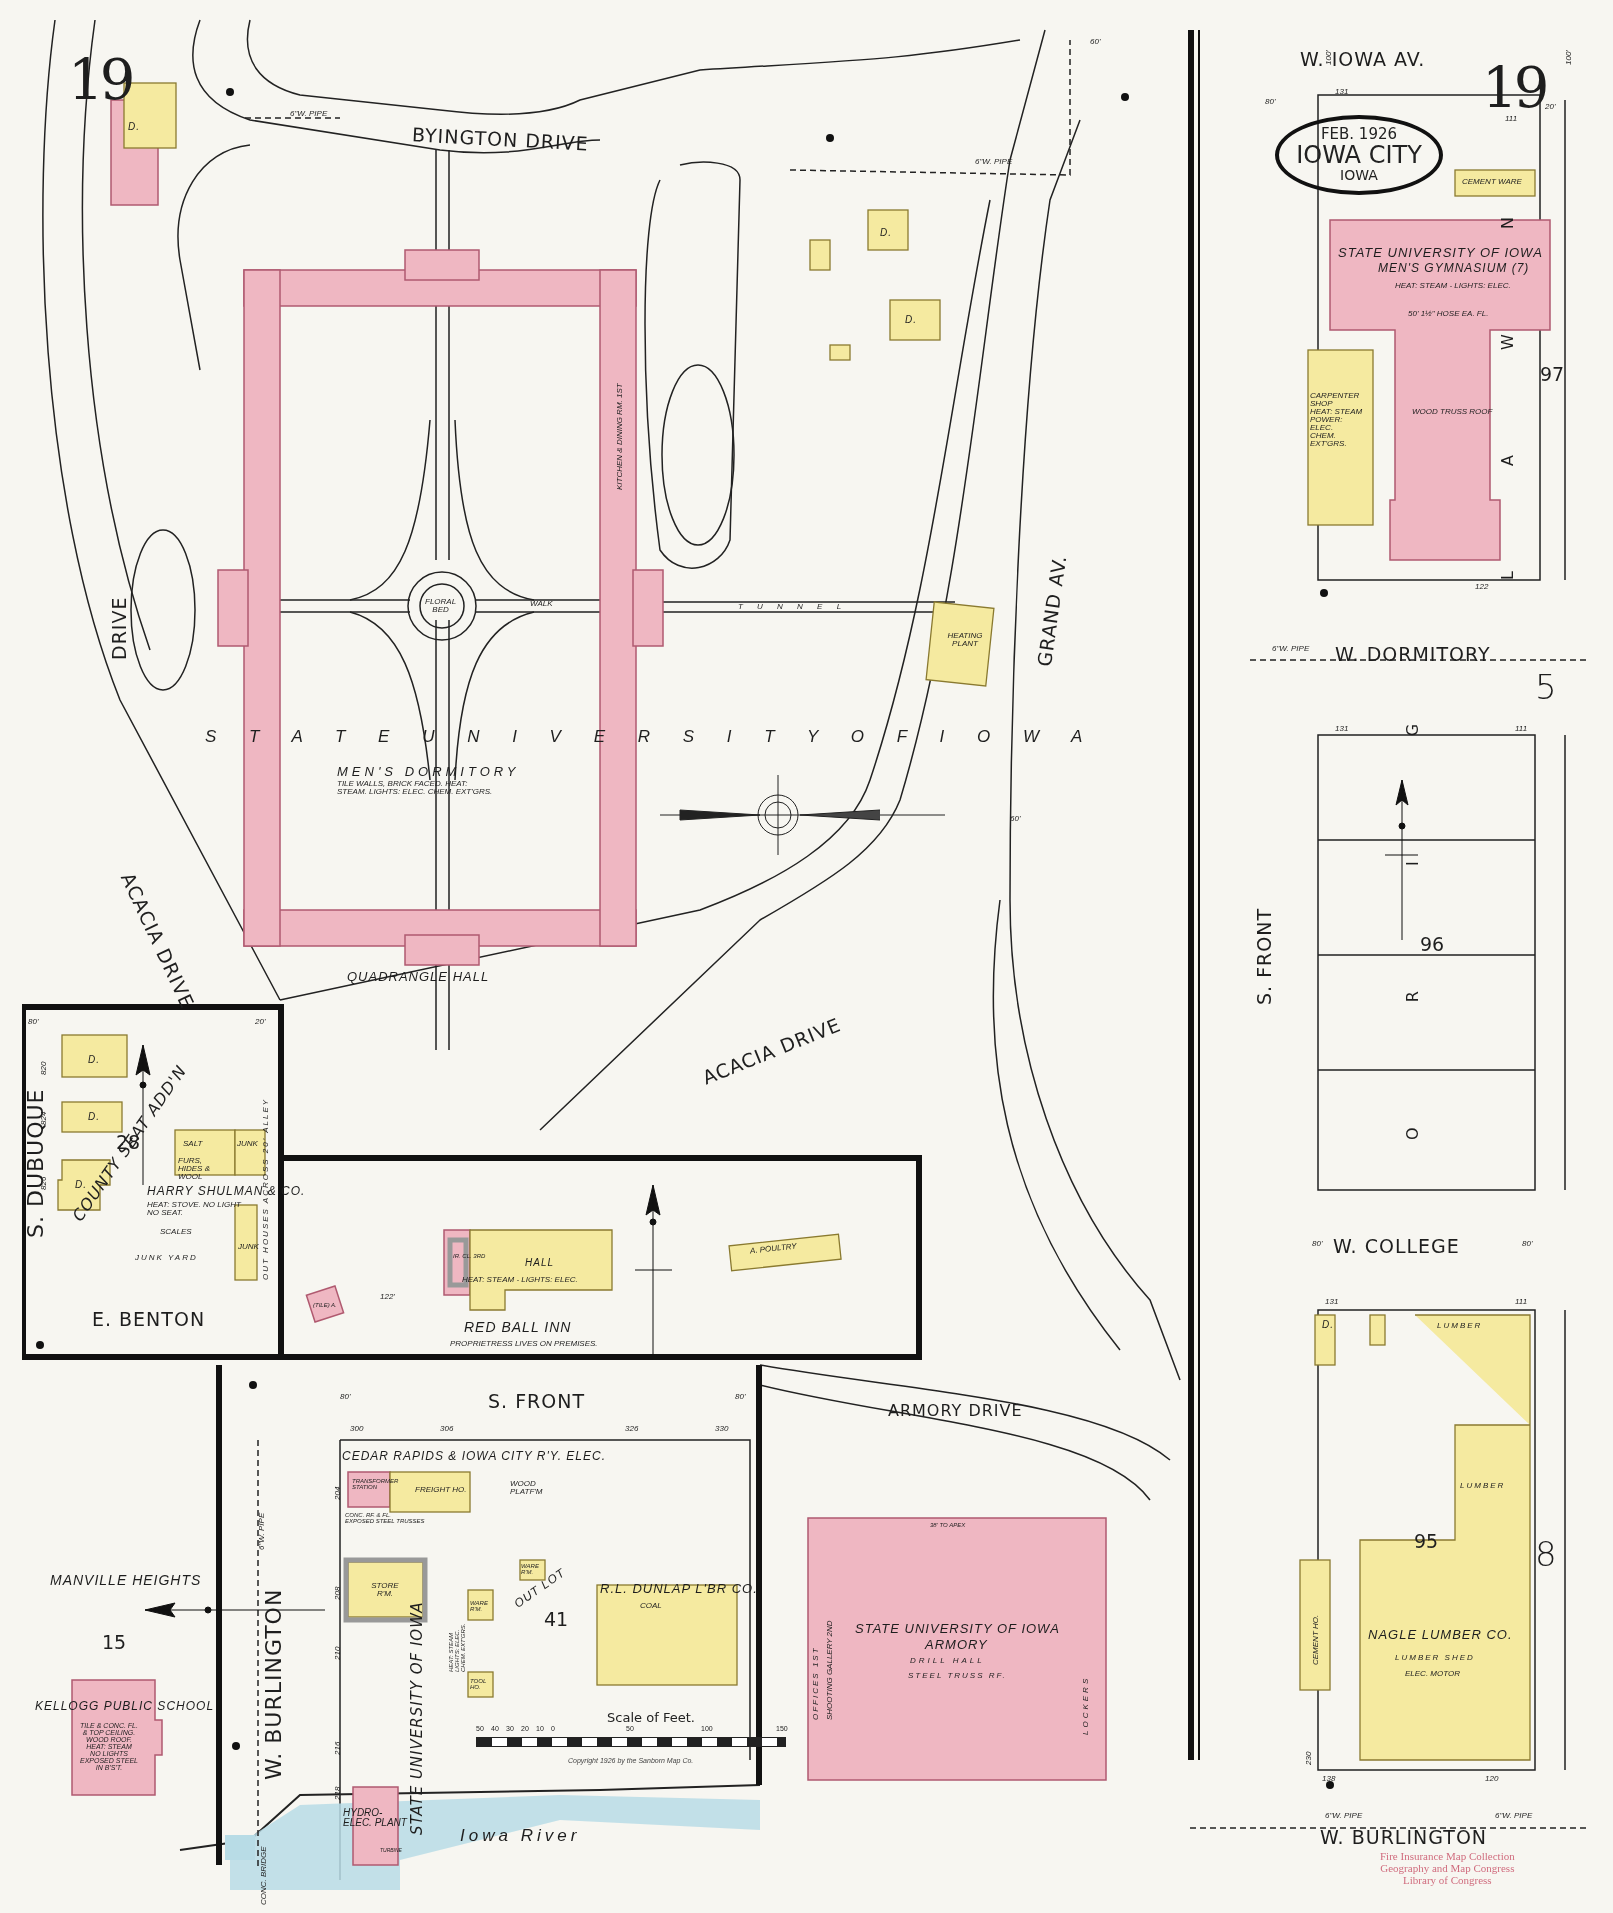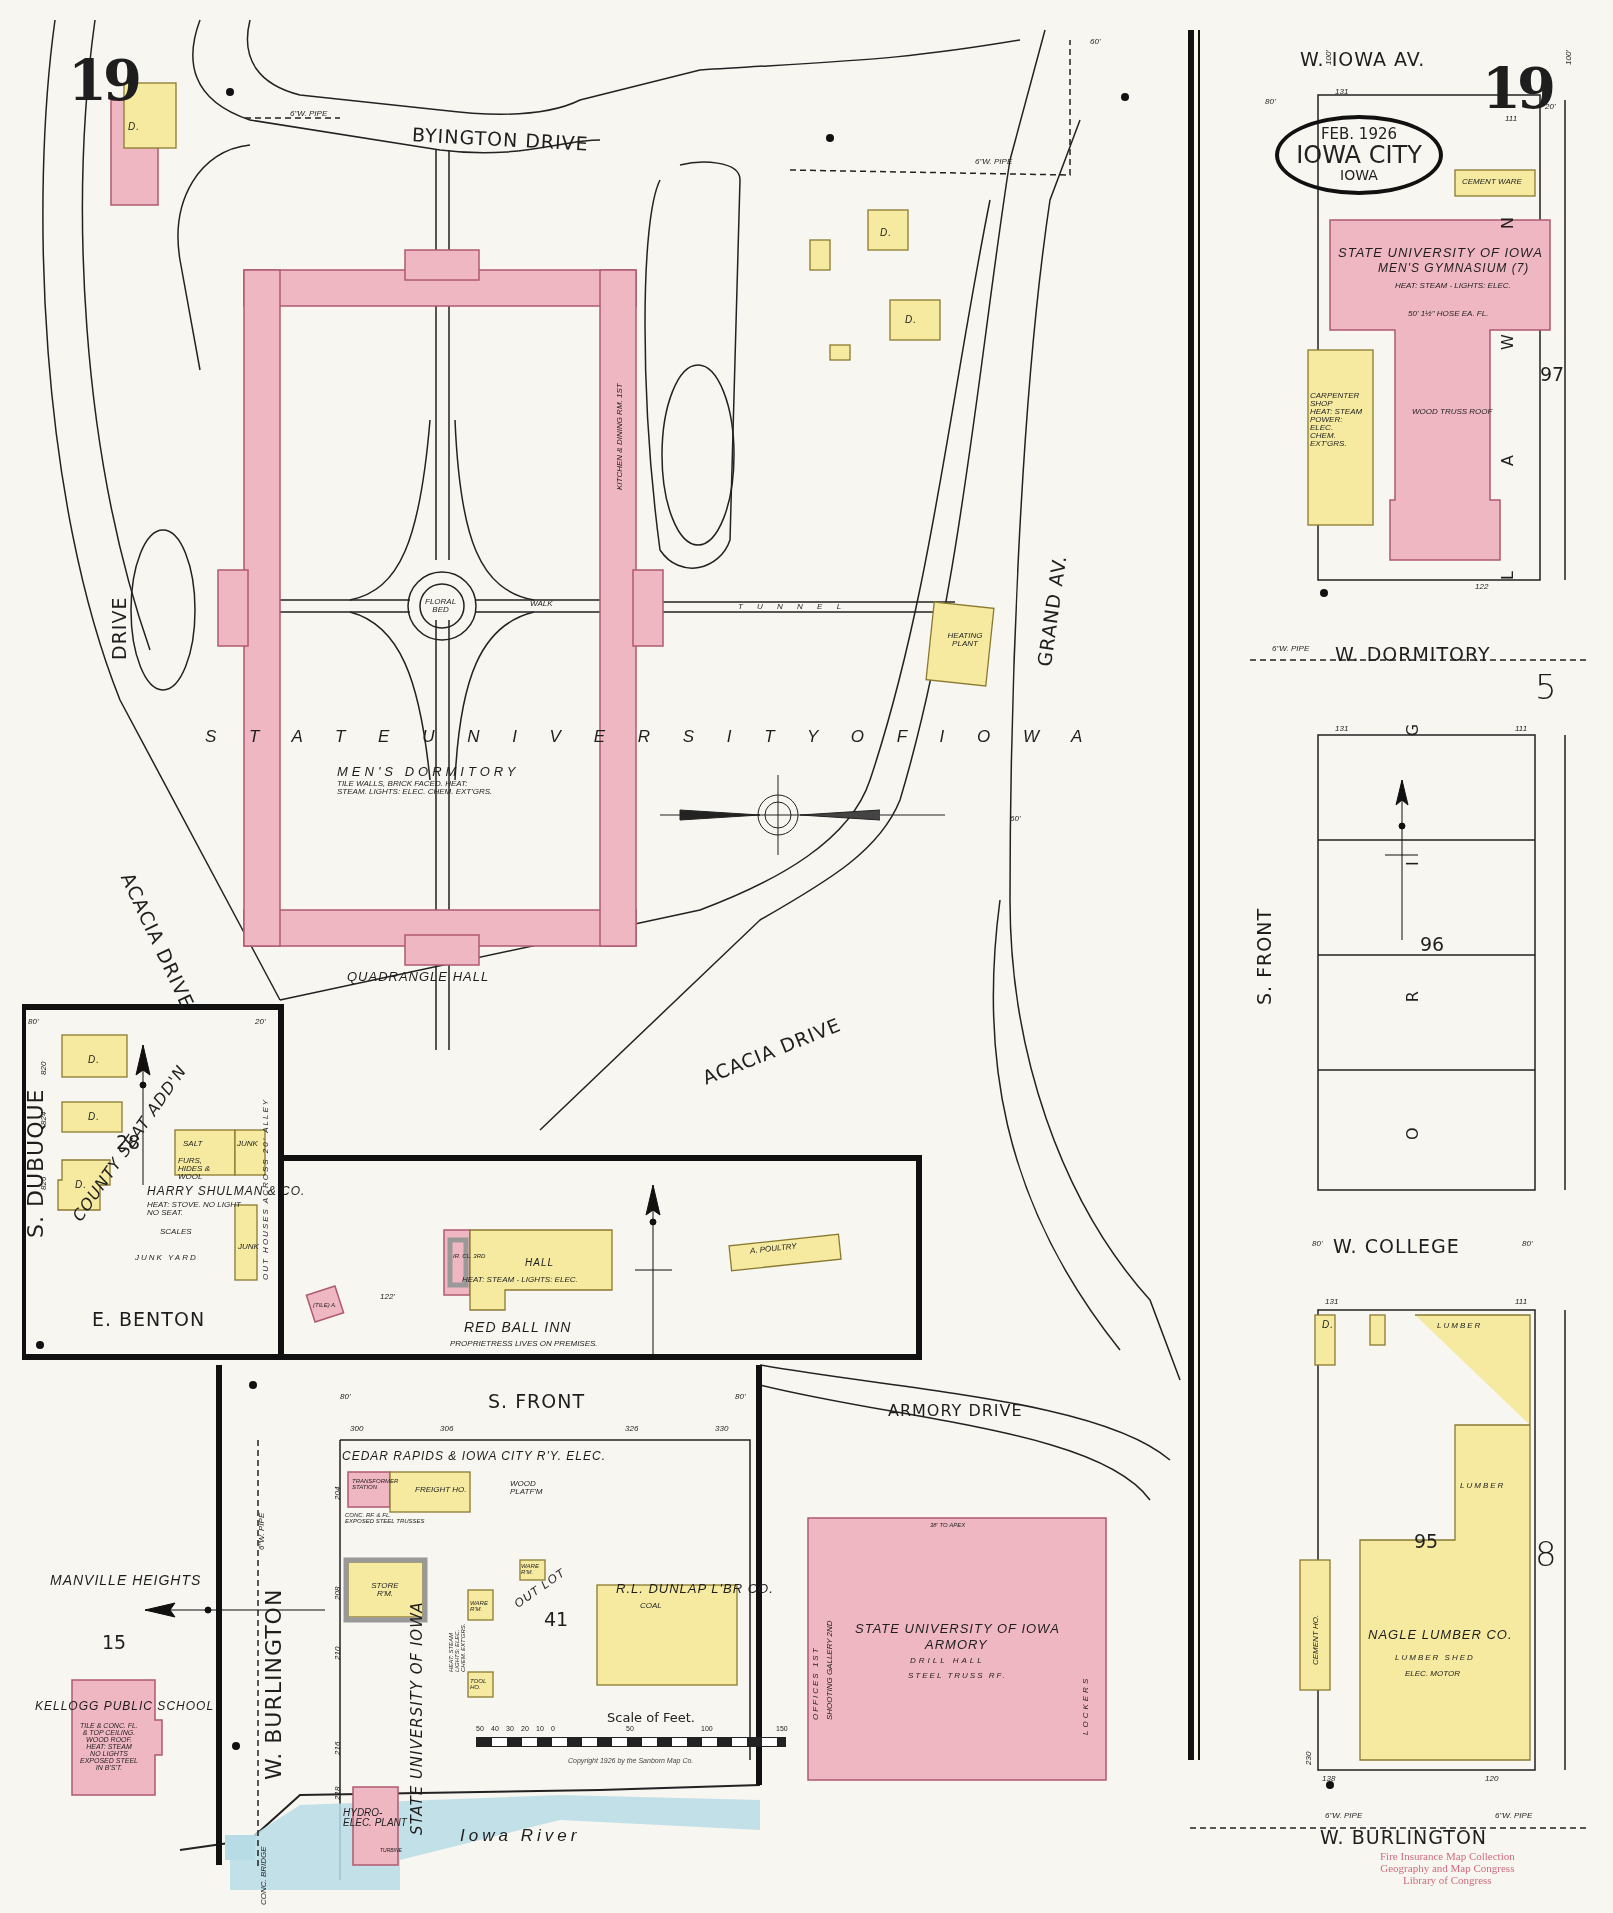--- a/index.html
+++ b/index.html
@@ -5,21 +5,21 @@
   html, body { margin: 0; padding: 0; background: #f7f6f1; }
   body { width: 1613px; height: 1913px; position: relative; overflow: hidden;
          font-family: "Liberation Sans", sans-serif; color: #222; }
   svg#map { position: absolute; left: 0; top: 0; width: 1613px; height: 1913px; }
   .lbl { position: absolute; white-space: nowrap; line-height: 1; color: #1e1e1e; }
   .street { font-family: "DejaVu Sans", sans-serif; font-size: 19px; letter-spacing: 1px; }
   .italic { font-style: italic; font-family: "Liberation Sans", sans-serif; }
   .tiny { font-size: 8px; font-style: italic; }
   .small { font-size: 10px; font-style: italic; letter-spacing: 1px; }
   .med { font-size: 12px; font-style: italic; letter-spacing: 1px; }
-  .sheet-num { font-family: "DejaVu Serif", serif; font-weight: bold; font-size: 56px; letter-spacing: -4px; }
+  .sheet-num { font-family: "DejaVu Serif", serif; font-weight: normal; font-size: 56px; letter-spacing: -4px; }
   .block-num { font-family: "DejaVu Sans", sans-serif; font-size: 19px; }
   .big-num { font-family: "DejaVu Sans", sans-serif; font-size: 34px; font-weight: 300; }
   .vert { transform-origin: left top; transform: rotate(-90deg); }
   .title-oval { position: absolute; left: 1275px; top: 115px; width: 160px; height: 72px;
                 border: 4px solid #111; border-radius: 50%; text-align: center;
                 font-family: "DejaVu Sans", sans-serif; }
   .title-oval .date { font-size: 15px; margin-top: 6px; }
   .title-oval .city { font-size: 24px; line-height: 24px; }
   .title-oval .state { font-size: 14px; }
   .stamp { position: absolute; left: 1380px; top: 1850px; color: #c9546a; font-family: "Liberation Serif", serif;
@@ -319,21 +319,21 @@
 </div>
 <div class="lbl tiny" style="left:365px;top:1582px;width:40px;white-space:normal;text-align:center">STORE R'M.</div>
 <div class="lbl tiny" style="left:521px;top:1563px;width:22px;white-space:normal;font-size:6px">WARE R'M.</div>
 <div class="lbl tiny" style="left:470px;top:1600px;width:22px;white-space:normal;font-size:6px">WARE R'M.</div>
 <div class="lbl tiny" style="left:470px;top:1678px;width:22px;white-space:normal;font-size:6px">TOOL HO.</div>
 <div class="lbl tiny vert" style="left:448px;top:1672px;font-size:6px">
   <div>HEAT: STEAM</div>
   <div>LIGHTS: ELEC.</div>
   <div>CHEM. EXT'GRS.</div>
 </div>
-<div class="lbl med" style="left:616px;top:1582px;font-size:13px">R.L. DUNLAP L'BR CO.</div>
+<div class="lbl med" style="left:600px;top:1582px;font-size:13px">R.L. DUNLAP L'BR CO.</div>
 <div class="lbl tiny" style="left:640px;top:1602px">COAL</div>
 
 <div class="lbl med" style="left:855px;top:1622px;font-size:13px">STATE UNIVERSITY OF IOWA</div>
 <div class="lbl med" style="left:925px;top:1638px;font-size:13px">ARMORY</div>
 <div class="lbl tiny" style="left:910px;top:1657px;letter-spacing:3px">DRILL  HALL</div>
 <div class="lbl tiny" style="left:908px;top:1672px;letter-spacing:2px">STEEL TRUSS RF.</div>
 <div class="lbl tiny" style="left:930px;top:1522px;font-size:6px">38' TO APEX</div>
 <div class="lbl tiny vert" style="left:812px;top:1720px;letter-spacing:2px">OFFICES 1ST</div>
 <div class="lbl tiny vert" style="left:826px;top:1720px">SHOOTING GALLERY 2ND</div>
 <div class="lbl tiny vert" style="left:1082px;top:1735px;letter-spacing:3px">LOCKERS</div>

